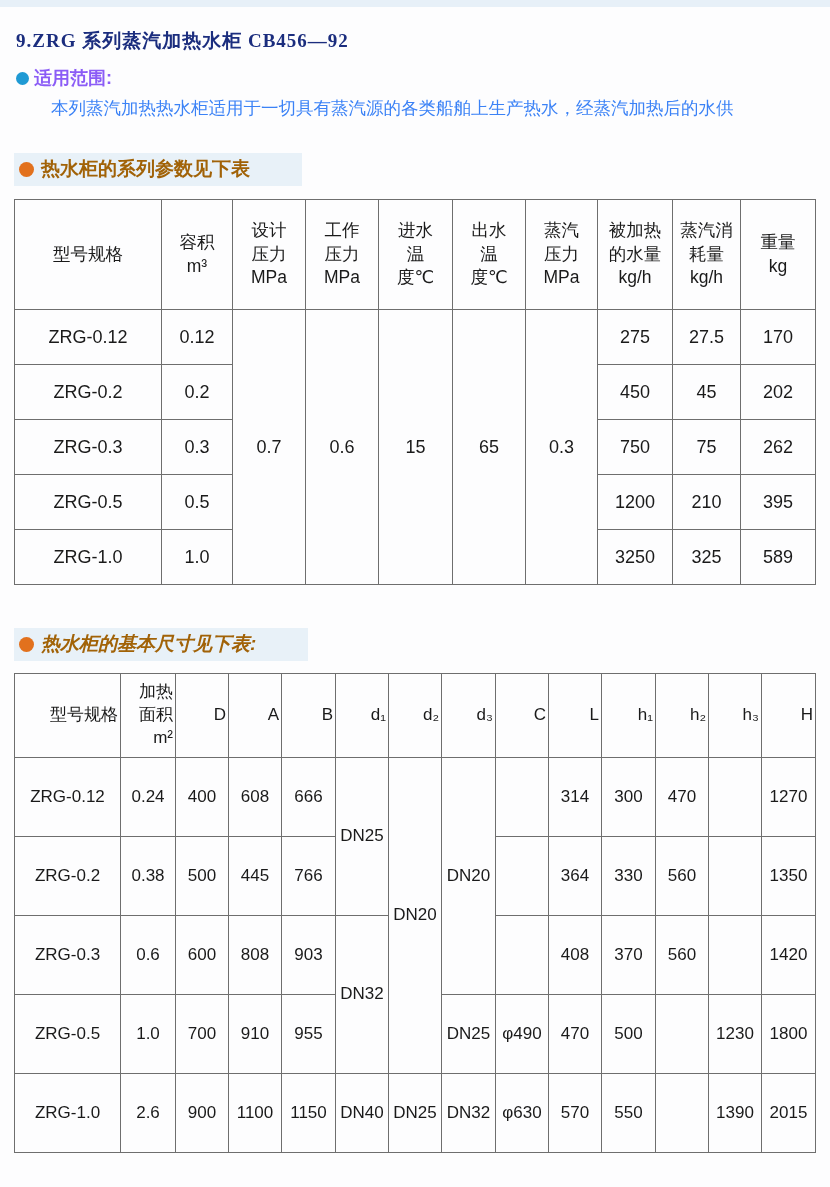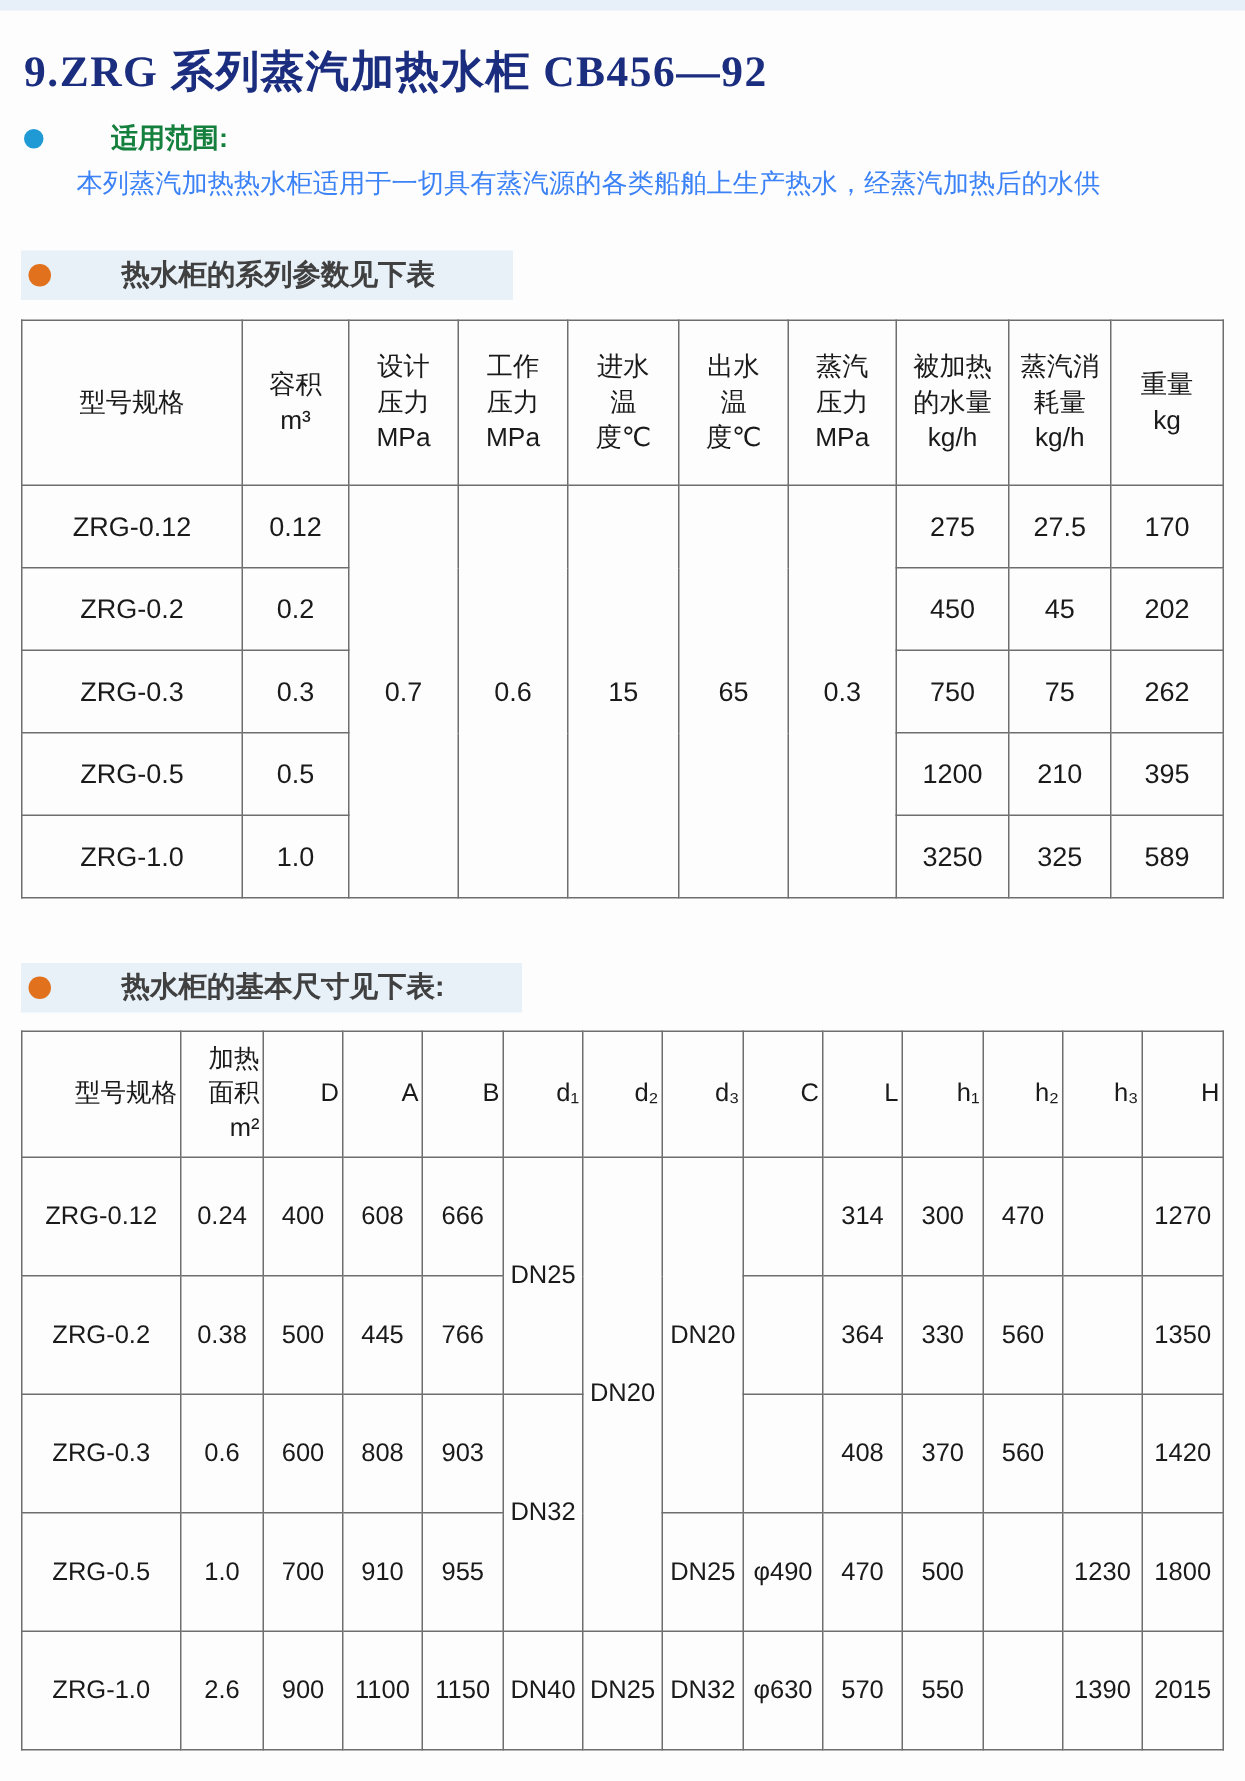--- a/index.html
+++ b/index.html
@@ -8,53 +8,53 @@
     background:#fdfdfe;
     font-family:"Liberation Sans","DejaVu Sans",sans-serif;
     color:#111;
     overflow:hidden;
   }
   .top-band{height:7px;background:#e7f0f8;}
   .page-title{
     margin:21px 16px 0 16px;
     font-family:"Liberation Serif","DejaVu Serif",serif;
     font-weight:bold;
-    font-size:29px;
+    font-size:19px;
     color:#1b2d7e;
     letter-spacing:1px;
   }
   .scope-row{
     margin:12px 0 0 16px;
     font-size:18px;
     font-weight:bold;
-    color:#15803d;
-    display:flex;align-items:center;gap:40px;
+    color:#8b5cf6;
+    display:flex;align-items:center;
   }
   .dot{
     display:inline-block;border-radius:50%;
     margin-right:5px;flex:0 0 auto;
   }
   .dot-blue{width:13px;height:13px;background:#1f9ad4;}
   .dot-orange{width:15px;height:15px;background:#e2711d;margin-right:7px;}
   .scope-text{
     margin:5px 16px 0 16px;
     font-size:17.5px;
     line-height:1.55;
     color:#3b82f6;
   }
   .scope-line1{text-indent:2em;}
   .section-strip{
     margin:0 0 0 14px;
     background:#e8f1f8;
     display:inline-flex;align-items:center;
     padding:3px 52px 4px 5px;
-    font-size:19px;font-weight:bold;color:#404040;gap:40px;
+    font-size:19px;font-weight:bold;color:#a16207;
   }
   .strip1{margin-top:31px;}
-  .strip2{margin-top:43px;}
+  .strip2{margin-top:43px;font-style:italic;}
   table{
     border-collapse:collapse;
     table-layout:fixed;
     margin:13px 0 0 14px;
     width:801px;
   }
   td,th{
     border:1.6px solid #6e6e6e;
     text-align:center;
     vertical-align:middle;

